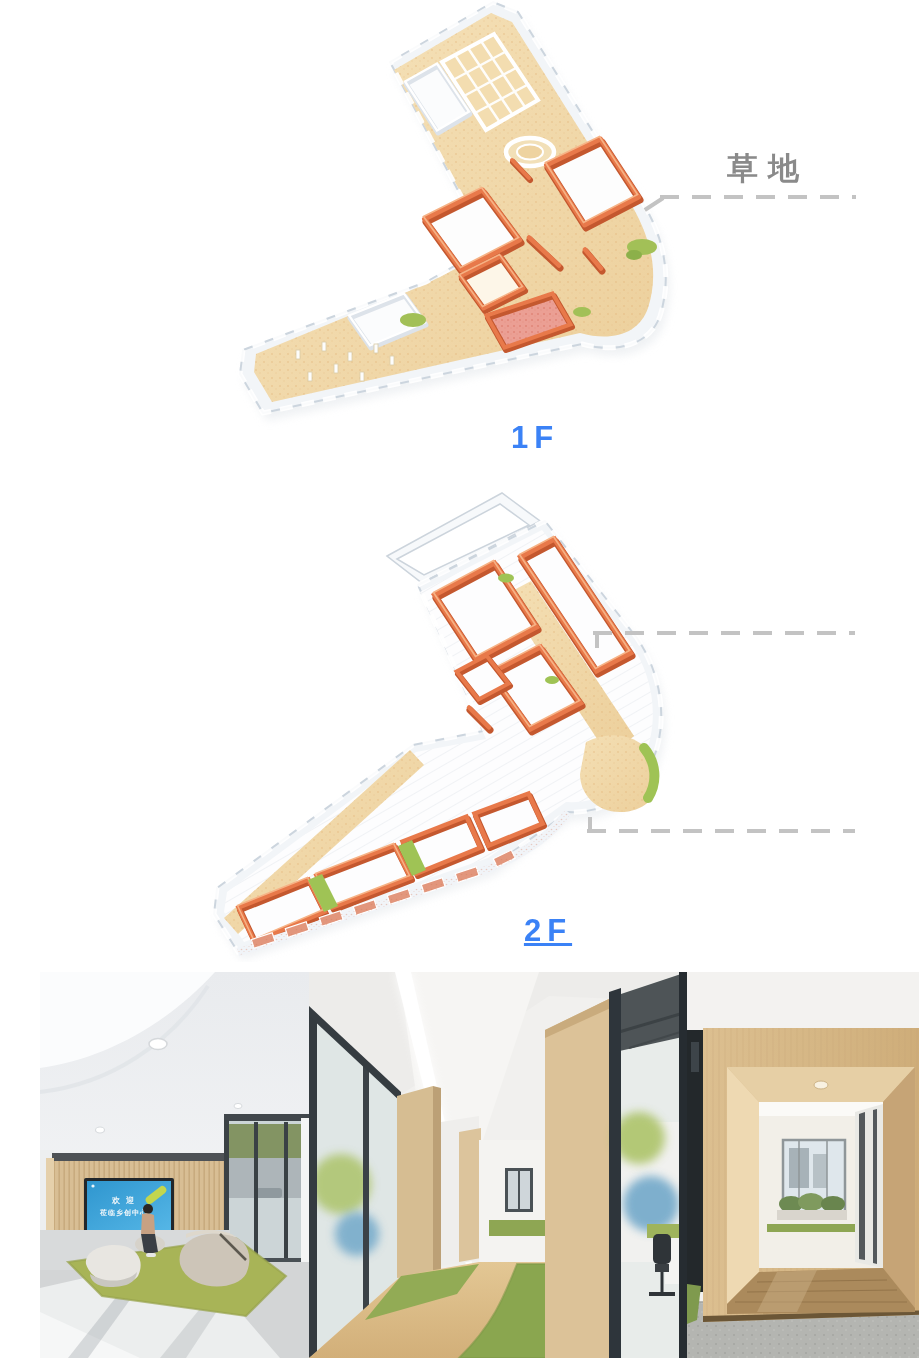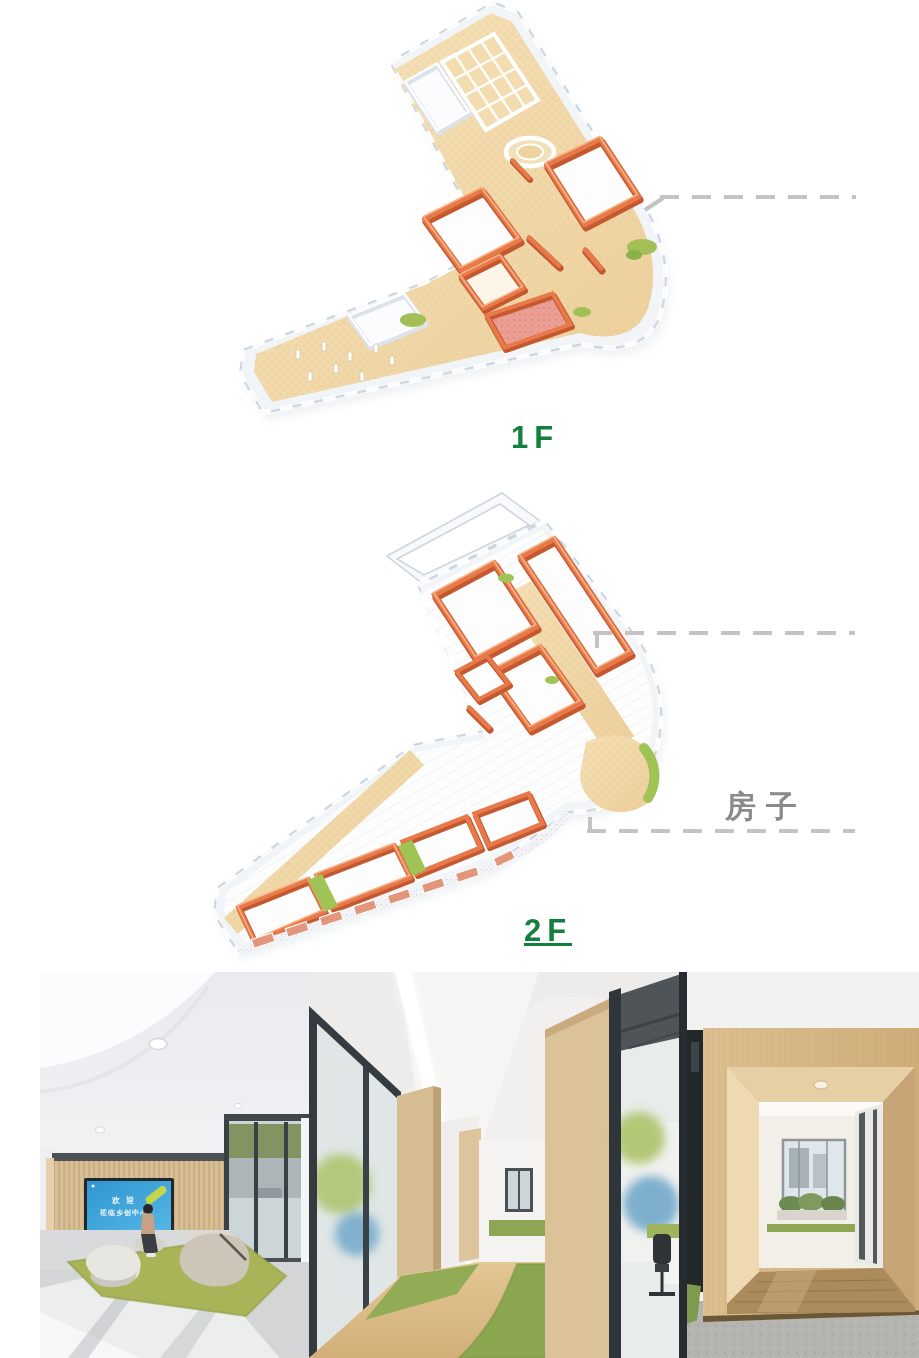--- a/index.html
+++ b/index.html
@@ -2,21 +2,21 @@
 <html><head>
 <meta charset="utf-8">
 <style>
   html,body{margin:0;padding:0;background:#ffffff;}
   .canvas{position:relative;width:919px;height:1358px;background:#ffffff;overflow:hidden;
           font-family:"Liberation Sans","DejaVu Sans",sans-serif;}
   .abs{position:absolute;}
   .callout-label{position:absolute;width:220px;text-align:center;font-size:31px;font-weight:700;
                  color:#8a8a8a;letter-spacing:10px;}
   .floor-label{position:absolute;width:140px;text-align:center;font-size:31px;font-weight:600;
-               color:#15803d;letter-spacing:6px;}
+               color:#3b82f6;letter-spacing:6px;}
   .dash-h{position:absolute;height:4px;
           background-image:repeating-linear-gradient(90deg,#c3c3c3 0 19px,rgba(0,0,0,0) 19px 32px);}
   .dash-diag{position:absolute;height:4px;width:22px;background:#c3c3c3;transform:rotate(-33deg);}
   .dash-v{position:absolute;width:4px;background:#c3c3c3;}
   .photo-strip{position:absolute;left:0;top:972px;width:919px;height:386px;display:flex;padding-left:40px;}
   .photo{position:relative;height:386px;overflow:hidden;}
   .photo svg{display:block;width:100%;height:100%;}
   .plan svg{display:block;}
 </style>
 </head>
@@ -121,20 +121,21 @@
 
       <g fill="#a2c057">
         <ellipse cx="183" cy="320" rx="13" ry="7"></ellipse>
         <ellipse cx="352" cy="312" rx="9" ry="5"></ellipse>
         <ellipse cx="412" cy="247" rx="15" ry="8"></ellipse>
         <ellipse cx="404" cy="255" rx="8" ry="5" fill="#8cb04a"></ellipse>
       </g>
     </svg>
   </div>
 
+  <div class="callout-label" style="left:658px;top:148px;">草地</div>
   <div class="dash-h" style="left:660px;top:195px;width:196px;"></div>
   <div class="dash-diag" style="left:643px;top:202px;"></div>
 
   <div class="floor-label" style="left:465px;top:420px;">1F</div>
 
   <div class="abs plan" style="left:200px;top:478px;">
     <svg width="500" height="484" viewBox="0 0 500 484">
       <defs>
         <linearGradient id="sand2" x1="0" y1="0" x2="1" y2="1">
           <stop offset="0" stop-color="#f4dfb4"></stop>
@@ -250,21 +251,20 @@
       <g stroke-linecap="round">
         <path d="M270,232 L290,252" stroke="#c4582f" stroke-width="7"></path>
         <path d="M269,229.5 L289,249.5" stroke="#e8794a" stroke-width="4.5"></path>
       </g>
     </svg>
   </div>
 
   <div class="dash-h" style="left:593px;top:631px;width:262px;"></div>
   <div class="dash-v" style="left:595px;top:635px;height:13px;"></div>
 
-  <div class="callout-label" style="left:656px;top:786px;">房子</div>
   <div class="dash-h" style="left:587px;top:829px;width:268px;"></div>
   <div class="dash-v" style="left:588px;top:817px;height:12px;"></div>
 
   <div class="floor-label" style="left:478px;top:913px;text-decoration:underline;">2F</div>
 
   <div class="photo-strip">
 
     <div class="photo" style="width:269px;">
       <svg viewBox="0 0 269 386" preserveAspectRatio="none">
         <defs>

